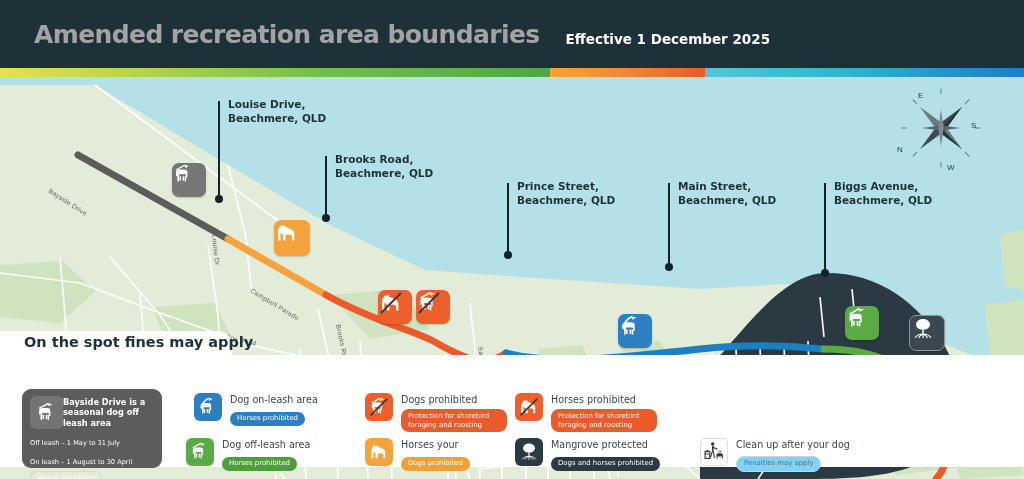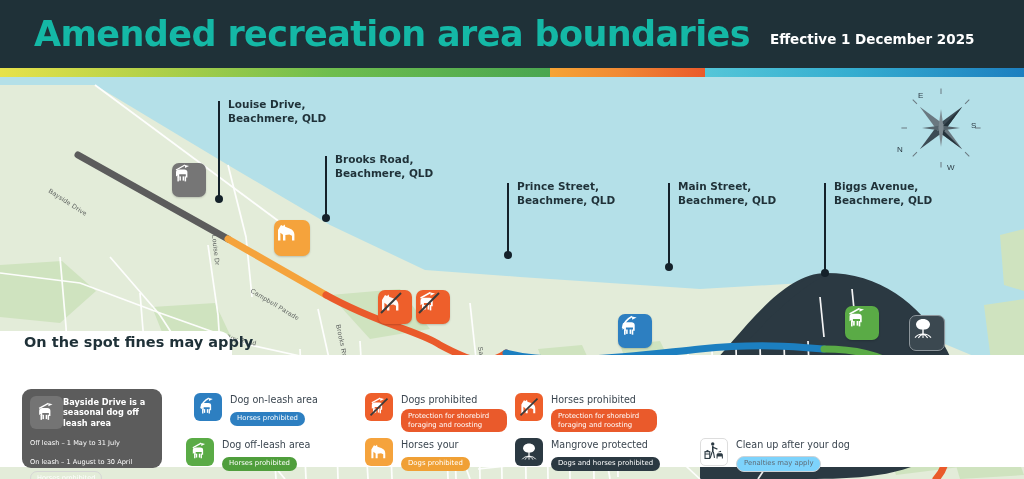--- a/index.html
+++ b/index.html
@@ -10,32 +10,32 @@
     position:relative;
   }
 
   
   #header {
     position:absolute; left:0; top:0; width:1024px; height:68px;
     background:#1f3138;
     display:flex; align-items:center;
   }
   #header-title {
-    color:#14b8a6;
-    font-size:35px;
+    color:#a3a3a3;
+    font-size:25px;
     font-weight:bold;
     letter-spacing:-0.6px;
     margin-left:34px;
     font-family:"DejaVu Sans", sans-serif;
   }
   #header-effective {
     color:#ffffff;
     font-size:13.5px;
     font-weight:bold;
-    margin-left:20px;
+    margin-left:26px;
     margin-top:9px;
     white-space:nowrap;
     font-family:"DejaVu Sans", sans-serif;
   }
 
   
   #stripe { position:absolute; left:0; top:68px; width:1024px; height:9px; }
   #stripe .seg { position:absolute; top:0; height:9px; }
   #seg-green { left:0; width:550px; background:linear-gradient(to right,#e7e24a 0%,#b7d248 25%,#6fbe4e 60%,#4aa650 100%); }
   #seg-orange{ left:550px; width:155px; background:linear-gradient(to right,#f6a434 0%,#f18a34 45%,#ea5a2b 100%); }

